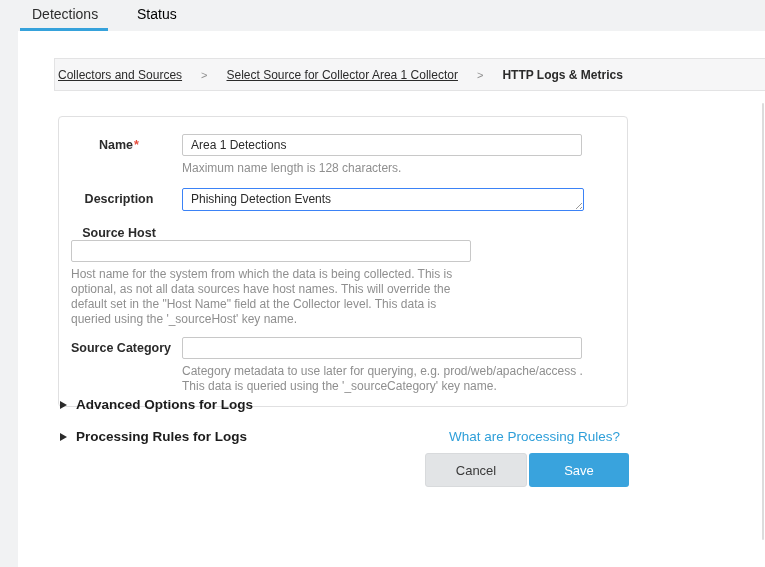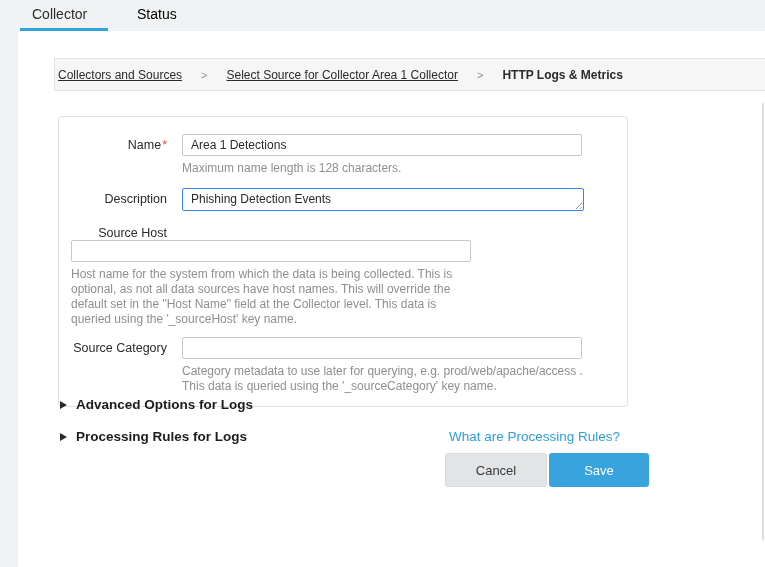--- a/index.html
+++ b/index.html
@@ -37,22 +37,22 @@
   .crumb-current { font-weight:bold; color:#2b2b2b; }
 
   
   .card {
     position:absolute; left:58px; top:116px; width:570px; min-height:258px;
     background:#fff; border:1px solid #e0e0e1; border-radius:4px;
     padding:17px 0 12px 12px;
   }
   .row { display:flex; }
   .row-label {
-    width:96px; text-align:right; margin-right:15px;
-    font-size:12.5px; font-weight:normal; color:#2b2b2b; padding-top:4px;
+    width:96px; text-align:center; margin-right:15px;
+    font-size:12.5px; font-weight:bold; color:#2b2b2b; padding-top:4px;
     white-space:nowrap; flex-shrink:0;
   }
   .req { color:#e74c3c; margin-left:1px; }
   .row-field { width:402px; }
   .text-input {
     width:400px; height:22px; border:1px solid #c8c8c8; border-radius:2px;
     font-family:"Liberation Sans", sans-serif; font-size:12px; color:#2b2b2b;
     padding:0 8px; background:#fff; outline:none;
   }
   .textarea-wrap { position:relative; width:402px; }
@@ -87,21 +87,21 @@
   .section-title { font-size:13.5px; font-weight:bold; color:#1c1c1c; }
 
   .rules-link {
     position:absolute; top:429px; right:145px;
     font-size:13.5px; color:#2f9fd9; cursor:pointer;
   }
 
   
   .btn {
     position:absolute; top:453px; height:34px; border:none; border-radius:3px;
-    font-family:"Liberation Sans", sans-serif; font-size:13px; cursor:pointer;margin-left:20px;
+    font-family:"Liberation Sans", sans-serif; font-size:13px; cursor:pointer;
   }
   .btn-cancel {
     left:425px; width:102px; background:#e2e4e6; color:#3a3a3a;
     border:1px solid #d8dadc;
   }
   .btn-save {
     left:529px; width:100px; background:#39a3dd; color:#ffffff;
   }
 
   
@@ -111,21 +111,21 @@
   }
 </style>
 </head>
 <body>
 
 <div class="page">
 
   <div class="content-panel"></div>
 
   <div class="tabbar">
-    <span class="tab tab-collection">Collector</span>
+    <span class="tab tab-collection">Detections</span>
     <span class="tab tab-status">Status</span>
     <div class="tab-underline"></div>
   </div>
 
   <div class="breadcrumb">
     <span class="crumb-link">Collectors and Sources</span>
     <span class="crumb-sep">&gt;</span>
     <span class="crumb-link">Select Source for Collector Area 1 Collector</span>
     <span class="crumb-sep">&gt;</span>
     <span class="crumb-current">HTTP Logs &amp; Metrics</span>

